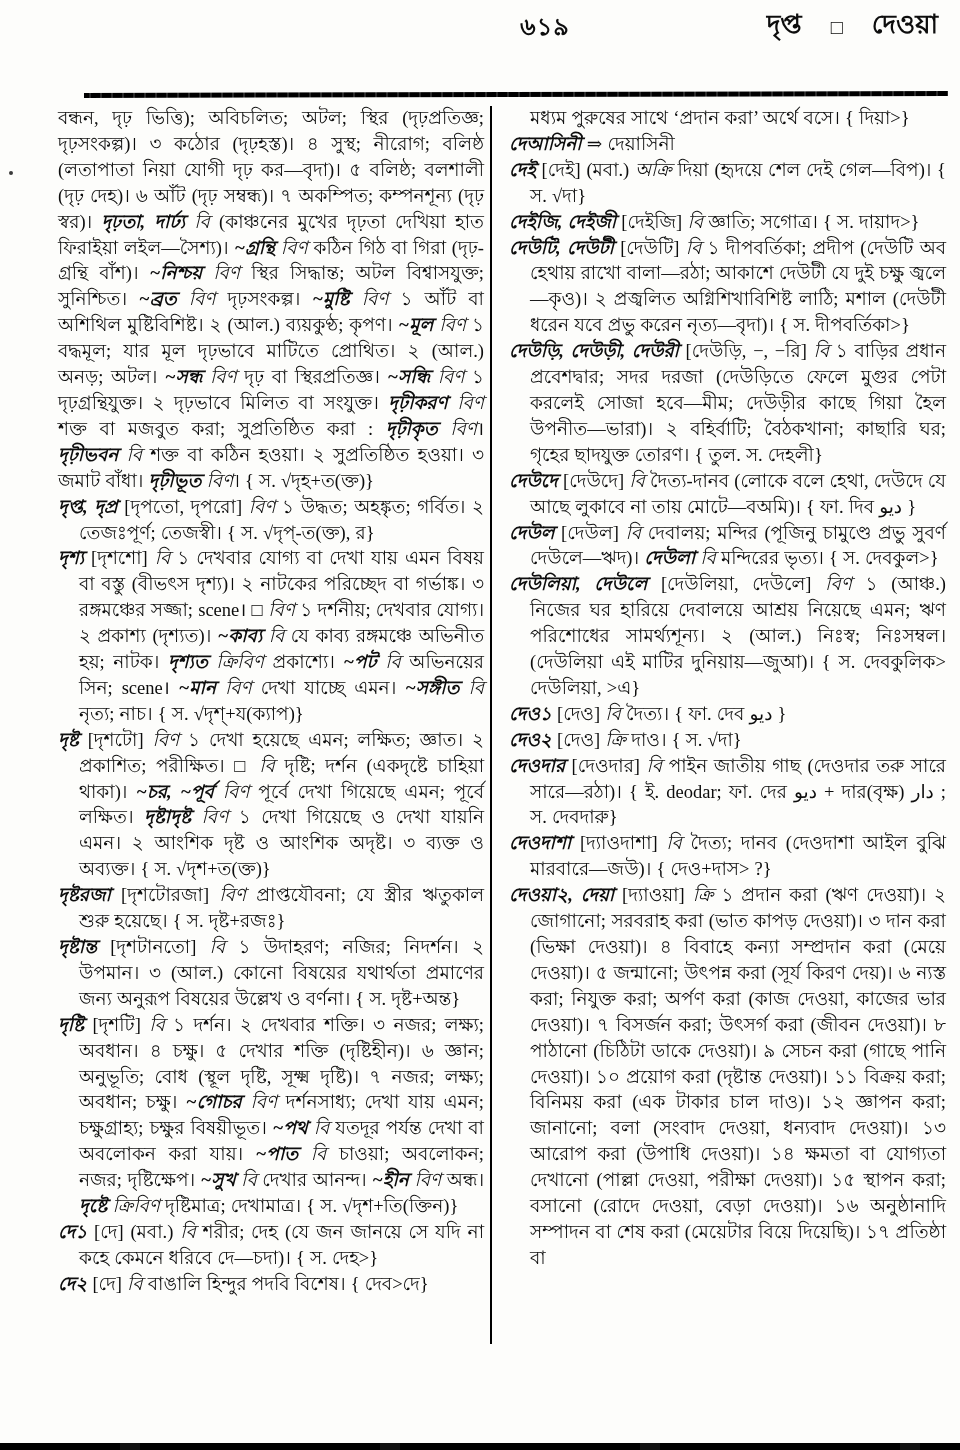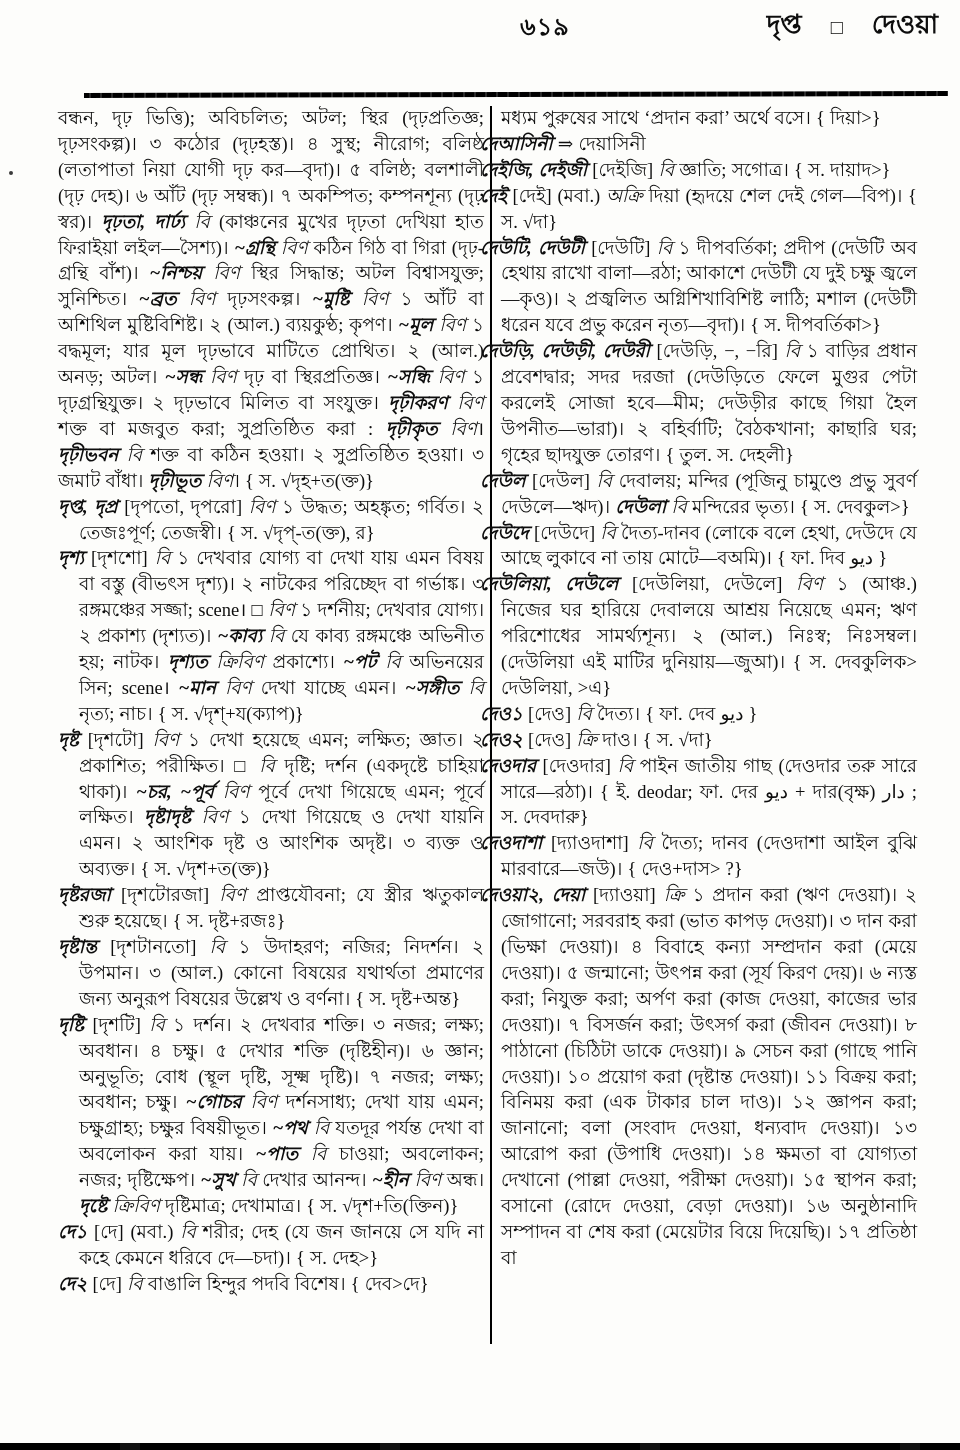--- a/index.html
+++ b/index.html
@@ -38,21 +38,21 @@
     transform: rotate(-0.12deg);
   }
   
   .column {
     position: absolute; top: 106px;
     font-size: 18.5px; line-height: 25.9px;
     text-align: justify;
     word-spacing: 0.5px;
   }
   .column-left  { left: 58px;  width: 426px; }
-  .column-right { left: 480px; width: 437px; }
+  .column-right { left: 509px; width: 437px; }
   .column-divider {
     position: absolute; left: 490px; top: 106px;
     width: 2px; height: 1238px; background: #000;
   }
   p.entry {
     margin: 0; padding-left: 21px; text-indent: -21px;
   }
   p.entry.flush  { padding-left: 0;    text-indent: 0; }
   p.entry.indent { padding-left: 21px; text-indent: 0; }
   .hw  { font-weight: bold; font-style: italic; }
@@ -95,26 +95,26 @@
       <p class="entry"><span class="hw">দৃষ্টি </span><span class="txt">[দৃশটি] </span><span class="pos">বি </span><span class="txt">১ দর্শন। ২ দেখবার শক্তি। ৩ নজর; লক্ষ্য; অবধান। ৪ চক্ষু। ৫ দেখার শক্তি (দৃষ্টিহীন)। ৬ জ্ঞান; অনুভূতি; বোধ (স্থূল দৃষ্টি, সূক্ষ্ম দৃষ্টি)। ৭ নজর; লক্ষ্য; অবধান; চক্ষু। </span><span class="hw">~গোচর </span><span class="pos">বিণ </span><span class="txt">দর্শনসাধ্য; দেখা যায় এমন; চক্ষুগ্রাহ্য; চক্ষুর বিষয়ীভূত। </span><span class="hw">~পথ </span><span class="pos">বি </span><span class="txt">যতদূর পর্যন্ত দেখা বা অবলোকন করা যায়। </span><span class="hw">~পাত </span><span class="pos">বি </span><span class="txt">চাওয়া; অবলোকন; নজর; দৃষ্টিক্ষেপ। </span><span class="hw">~সুখ </span><span class="pos">বি </span><span class="txt">দেখার আনন্দ। </span><span class="hw">~হীন </span><span class="pos">বিণ </span><span class="txt">অন্ধ। </span><span class="hw">দৃষ্টে </span><span class="pos">ক্রিবিণ </span><span class="txt">দৃষ্টিমাত্র; দেখামাত্র। { স. √দৃশ+তি(ক্তিন)}</span></p>
       <p class="entry"><span class="hw">দে১ </span><span class="txt">[দে] (মবা.) </span><span class="pos">বি </span><span class="txt">শরীর; দেহ (যে জন জানয়ে সে যদি না কহে কেমনে ধরিবে দে—চদা)। { স. দেহ&gt;}</span></p>
       <p class="entry"><span class="hw">দে২ </span><span class="txt">[দে] </span><span class="pos">বি </span><span class="txt">বাঙালি হিন্দুর পদবি বিশেষ। { দেব&gt;দে}</span></p>
     </div>
 
   <div class="column-divider"></div>
 
   <div class="column column-right">
       <p class="entry indent"><span class="txt">মধ্যম পুরুষের সাথে ‘প্রদান করা’ অর্থে বসে। { দিয়া&gt;}</span></p>
       <p class="entry"><span class="hw">দেআসিনী </span><span class="txt">⇒ দেয়াসিনী</span></p>
+      <p class="entry"><span class="hw">দেই </span><span class="txt">[দেই] (মবা.) </span><span class="pos">অক্রি </span><span class="txt">দিয়া (হৃদয়ে শেল দেই গেল—বিপ)। { স. √দা}</span></p>
       <p class="entry"><span class="hw">দেইজি, দেইজী </span><span class="txt">[দেইজি] </span><span class="pos">বি </span><span class="txt">জ্ঞাতি; সগোত্র। { স. দায়াদ&gt;}</span></p>
-      <p class="entry"><span class="hw">দেই </span><span class="txt">[দেই] (মবা.) </span><span class="pos">অক্রি </span><span class="txt">দিয়া (হৃদয়ে শেল দেই গেল—বিপ)। { স. √দা}</span></p>
       <p class="entry"><span class="hw">দেউটি, দেউটী </span><span class="txt">[দেউটি] </span><span class="pos">বি </span><span class="txt">১ দীপবর্তিকা; প্রদীপ (দেউটি অব হেথায় রাখো বালা—রঠা; আকাশে দেউটী যে দুই চক্ষু জ্বলে—কৃও)। ২ প্রজ্বলিত অগ্নিশিখাবিশিষ্ট লাঠি; মশাল (দেউটী ধরেন যবে প্রভু করেন নৃত্য—বৃদা)। { স. দীপবর্তিকা&gt;}</span></p>
       <p class="entry"><span class="hw">দেউড়ি, দেউড়ী, দেউরী </span><span class="txt">[দেউড়ি, −, −রি] </span><span class="pos">বি </span><span class="txt">১ বাড়ির প্রধান প্রবেশদ্বার; সদর দরজা (দেউড়িতে ফেলে মুগুর পেটা করলেই সোজা হবে—মীম; দেউড়ীর কাছে গিয়া হৈল উপনীত—ভারা)। ২ বহির্বাটি; বৈঠকখানা; কাছারি ঘর; গৃহের ছাদযুক্ত তোরণ। { তুল. স. দেহলী}</span></p>
+      <p class="entry"><span class="hw">দেউদে </span><span class="txt">[দেউদে] </span><span class="pos">বি </span><span class="txt">দৈত্য-দানব (লোকে বলে হেথা, দেউদে যে আছে লুকাবে না তায় মোটে—বঅমি)। { ফা. দিব ديو }</span></p>
       <p class="entry"><span class="hw">দেউল </span><span class="txt">[দেউল] </span><span class="pos">বি </span><span class="txt">দেবালয়; মন্দির (পূজিনু চামুণ্ডে প্রভু সুবর্ণ দেউলে—ঋদ)। </span><span class="hw">দেউলা </span><span class="pos">বি </span><span class="txt">মন্দিরের ভৃত্য। { স. দেবকুল&gt;}</span></p>
-      <p class="entry"><span class="hw">দেউদে </span><span class="txt">[দেউদে] </span><span class="pos">বি </span><span class="txt">দৈত্য-দানব (লোকে বলে হেথা, দেউদে যে আছে লুকাবে না তায় মোটে—বঅমি)। { ফা. দিব ديو }</span></p>
       <p class="entry"><span class="hw">দেউলিয়া, দেউলে </span><span class="txt">[দেউলিয়া, দেউলে] </span><span class="pos">বিণ </span><span class="txt">১ (আঞ্চ.) নিজের ঘর হারিয়ে দেবালয়ে আশ্রয় নিয়েছে এমন; ঋণ পরিশোধের সামর্থ্যশূন্য। ২ (আল.) নিঃস্ব; নিঃসম্বল। (দেউলিয়া এই মাটির দুনিয়ায়—জুআ)। { স. দেবকুলিক&gt; দেউলিয়া, &gt;এ}</span></p>
       <p class="entry"><span class="hw">দেও১ </span><span class="txt">[দেও] </span><span class="pos">বি </span><span class="txt">দৈত্য। { ফা. দেব ديو }</span></p>
       <p class="entry"><span class="hw">দেও২ </span><span class="txt">[দেও] </span><span class="pos">ক্রি </span><span class="txt">দাও। { স. √দা}</span></p>
       <p class="entry"><span class="hw">দেওদার </span><span class="txt">[দেওদার] </span><span class="pos">বি </span><span class="txt">পাইন জাতীয় গাছ (দেওদার তরু সারে সারে—রঠা)। { ই. deodar; ফা. দের ديو + দার(বৃক্ষ) دار ; স. দেবদারু}</span></p>
       <p class="entry"><span class="hw">দেওদাশা </span><span class="txt">[দ্যাওদাশা] </span><span class="pos">বি </span><span class="txt">দৈত্য; দানব (দেওদাশা আইল বুঝি মারবারে—জউ)। { দেও+দাস&gt; ?}</span></p>
       <p class="entry"><span class="hw">দেওয়া২, দেয়া </span><span class="txt">[দ্যাওয়া] </span><span class="pos">ক্রি </span><span class="txt">১ প্রদান করা (ঋণ দেওয়া)। ২ জোগানো; সরবরাহ করা (ভাত কাপড় দেওয়া)। ৩ দান করা (ভিক্ষা দেওয়া)। ৪ বিবাহে কন্যা সম্প্রদান করা (মেয়ে দেওয়া)। ৫ জন্মানো; উৎপন্ন করা (সূর্য কিরণ দেয়)। ৬ ন্যস্ত করা; নিযুক্ত করা; অর্পণ করা (কাজ দেওয়া, কাজের ভার দেওয়া)। ৭ বিসর্জন করা; উৎসর্গ করা (জীবন দেওয়া)। ৮ পাঠানো (চিঠিটা ডাকে দেওয়া)। ৯ সেচন করা (গাছে পানি দেওয়া)। ১০ প্রয়োগ করা (দৃষ্টান্ত দেওয়া)। ১১ বিক্রয় করা; বিনিময় করা (এক টাকার চাল দাও)। ১২ জ্ঞাপন করা; জানানো; বলা (সংবাদ দেওয়া, ধন্যবাদ দেওয়া)। ১৩ আরোপ করা (উপাধি দেওয়া)। ১৪ ক্ষমতা বা যোগ্যতা দেখানো (পাল্লা দেওয়া, পরীক্ষা দেওয়া)। ১৫ স্থাপন করা; বসানো (রোদে দেওয়া, বেড়া দেওয়া)। ১৬ অনুষ্ঠানাদি সম্পাদন বা শেষ করা (মেয়েটার বিয়ে দিয়েছি)। ১৭ প্রতিষ্ঠা বা</span></p>
     </div>
 
   <div class="bottom-bar"></div>
 

